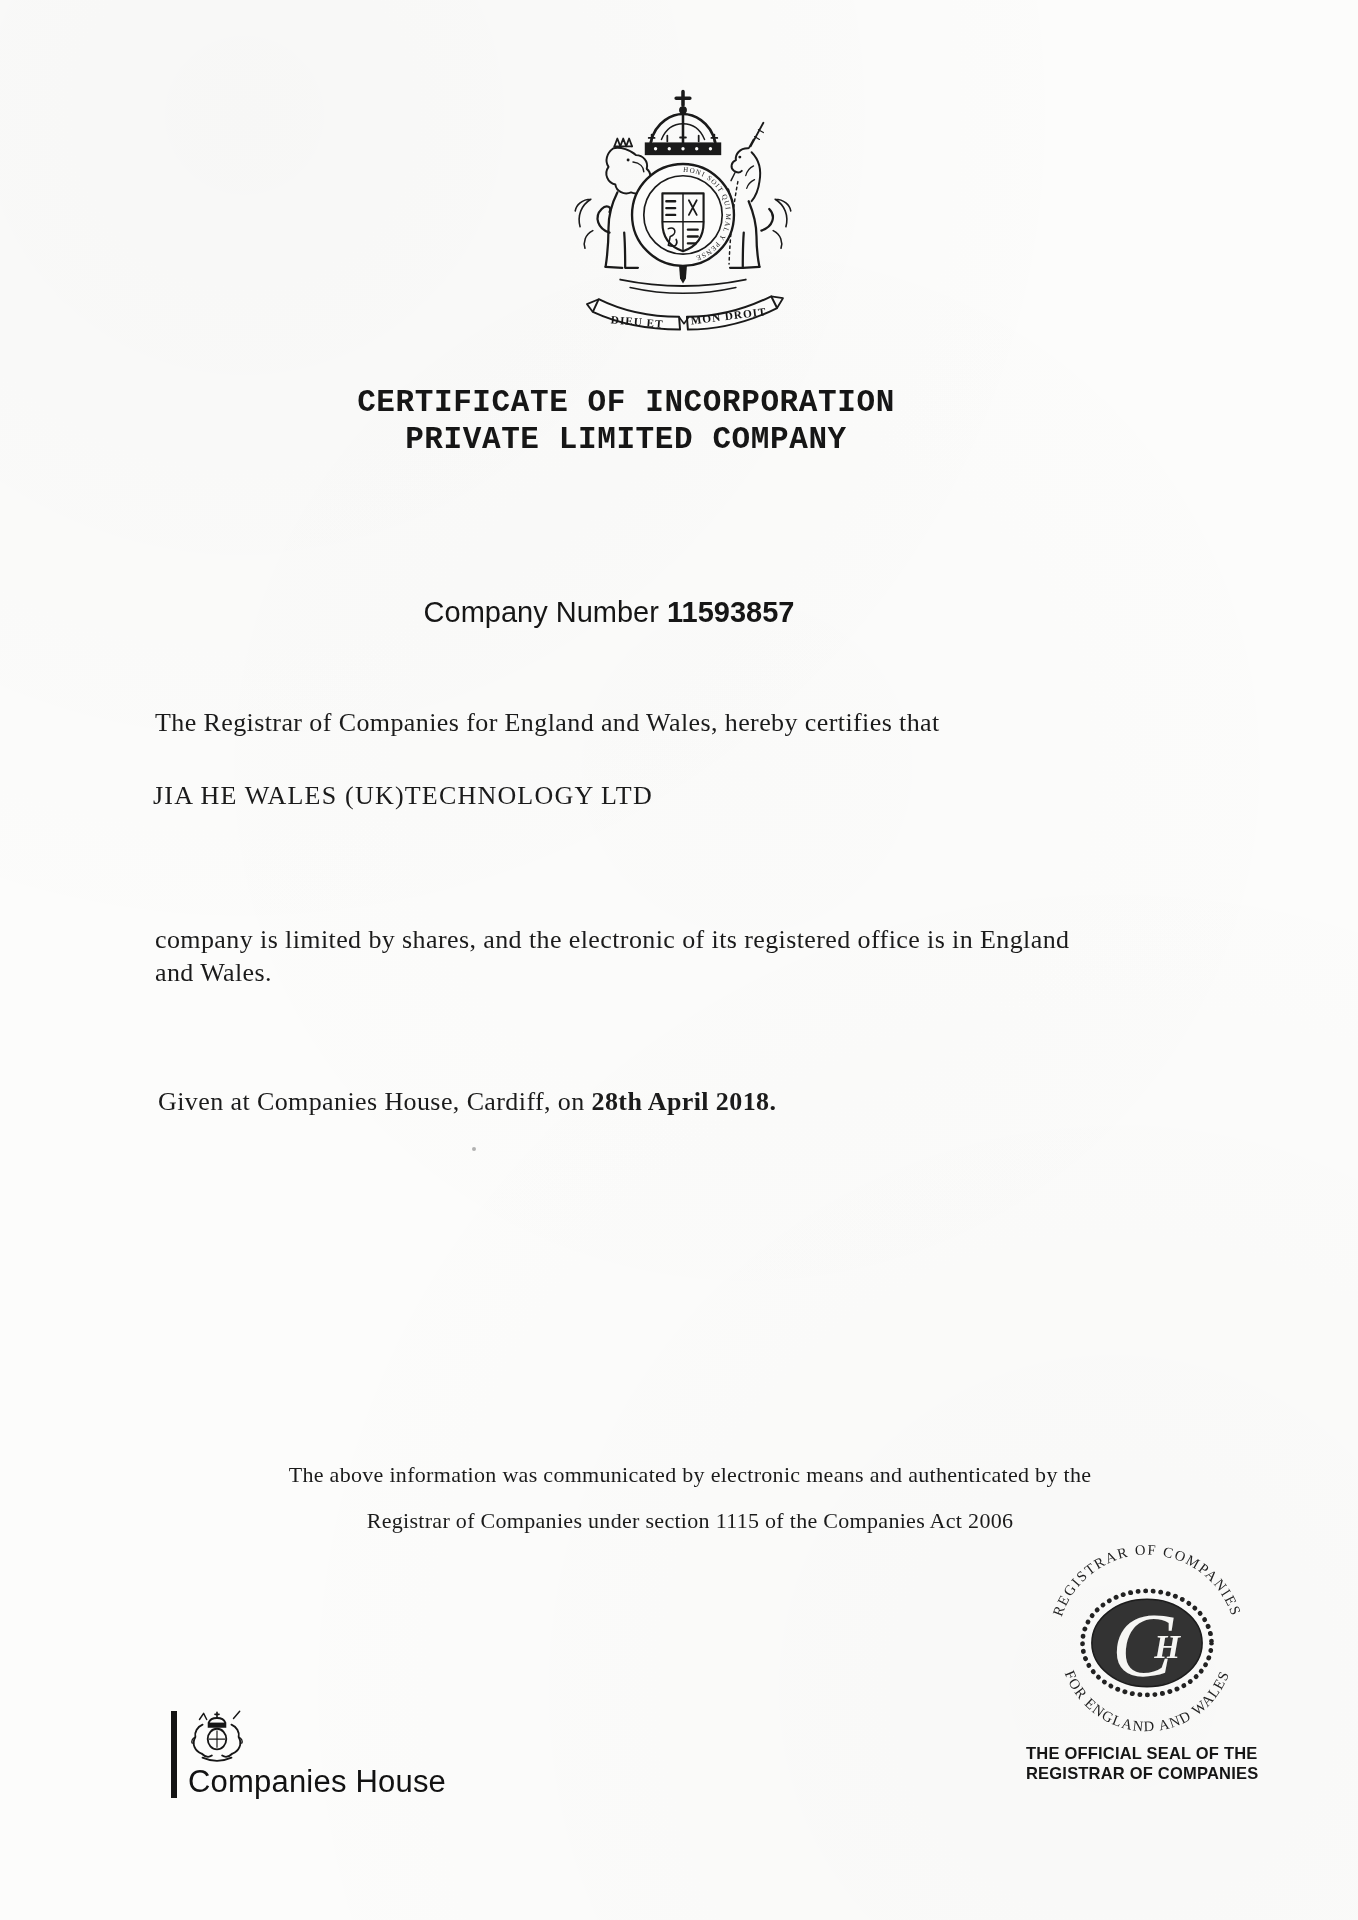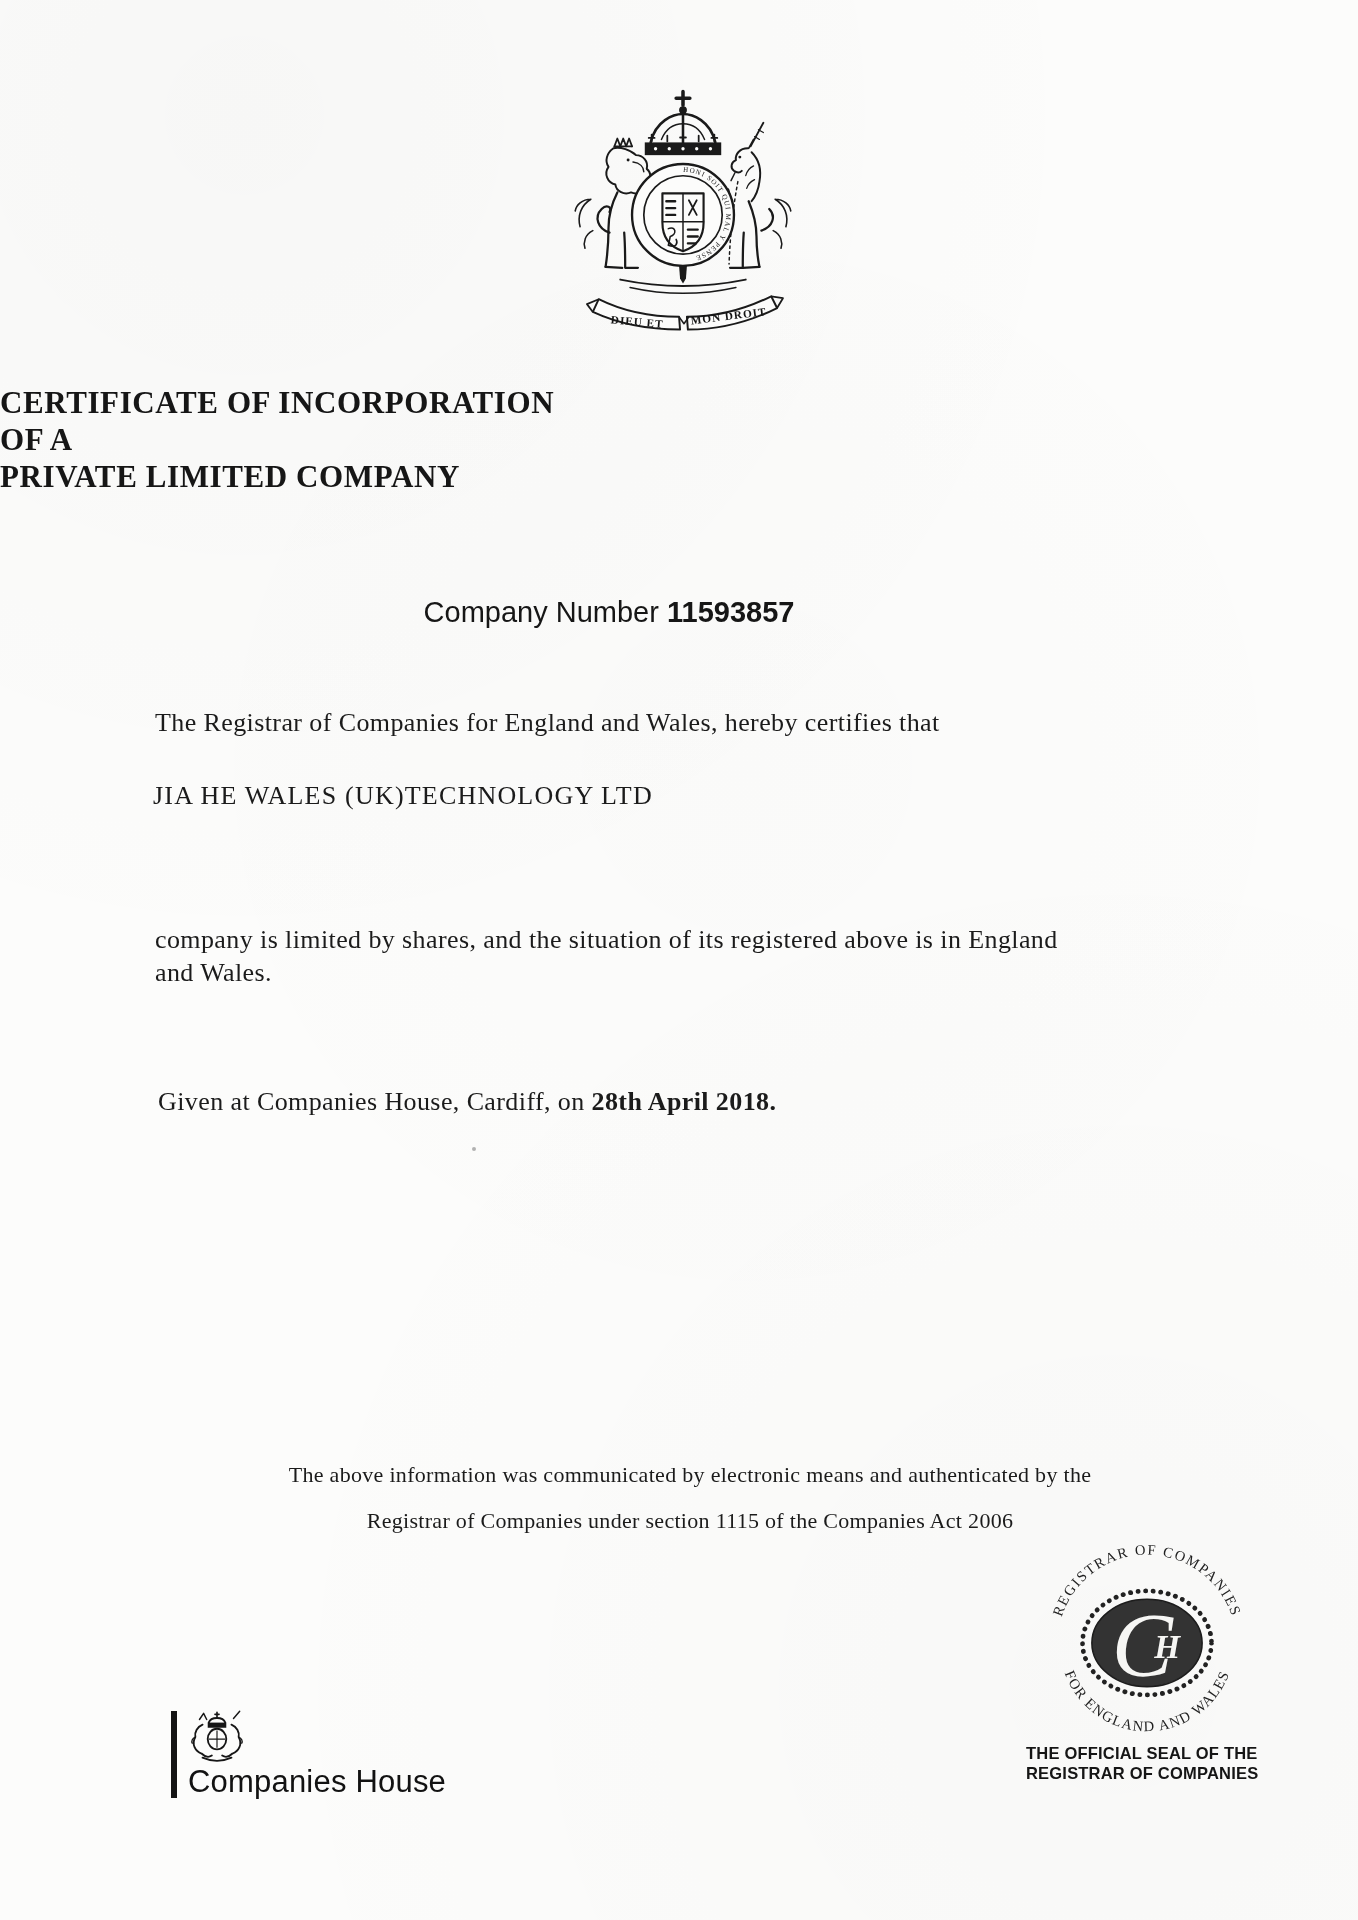--- a/index.html
+++ b/index.html
@@ -17,22 +17,22 @@
     color:#1a1a1a;
   }
   .abs{position:absolute;}
 
   
   .arms{left:536px;top:82px;width:294px;height:258px;}
 
   
   .title{
     left:0;top:384px;width:1252px;
-    text-align:left;
-    font-family:Liberation Serif, serif;
+    text-align:center;
+    font-family:Liberation Mono, monospace;
     font-weight:bold;
     font-size:31px;line-height:37px;
     letter-spacing:0.6px;
     color:#161616;
   }
   .company-number{
     left:0;top:596px;width:1218px;
     text-align:center;
     font-family:"Liberation Sans", sans-serif;
     font-size:29px;
@@ -170,35 +170,34 @@
         <path d="M64 220 L52 225 L58 233 M240 217 L252 219 L246 229" fill="none" stroke-width="1.8"></path>
         <path d="M146 238 l5 7 5 -7" fill="none" stroke-width="1.6"></path>
       </g>
       <text x="103" y="247" transform="rotate(5 103 247)" text-anchor="middle" font-size="11.5" font-weight="bold" letter-spacing="1" fill="#151515" font-family="Liberation Serif, serif">DIEU ET</text>
       <text x="197" y="241" transform="rotate(-7 197 241)" text-anchor="middle" font-size="11.5" font-weight="bold" letter-spacing="1" fill="#151515" font-family="Liberation Serif, serif">MON DROIT</text>
     </g>
   </svg>
 
   <div class="abs title">
     <div>CERTIFICATE OF INCORPORATION</div>
-    <div>OF A</div>
     <div>PRIVATE LIMITED COMPANY</div>
   </div>
 
   <div class="abs company-number">
     <span>Company Number</span>
     <span class="num">11593857</span>
   </div>
 
   <div class="abs body-text certify">The Registrar of Companies for England and Wales, hereby certifies that</div>
 
   <div class="abs body-text company-name">JIA HE WALES (UK)TECHNOLOGY LTD</div>
 
   <div class="abs body-text incorp">
-    <div>company is limited by shares, and the situation of its registered above is in England</div>
+    <div>company is limited by shares, and the electronic of its registered office is in England</div>
     <div>and Wales.</div>
   </div>
 
   <div class="abs body-text given">
     <span>Given at Companies House, Cardiff, on </span><span class="date">28th April 2018</span><span class="date">.</span>
   </div>
 
   <div class="abs speck"></div>
 
   <div class="abs auth">

